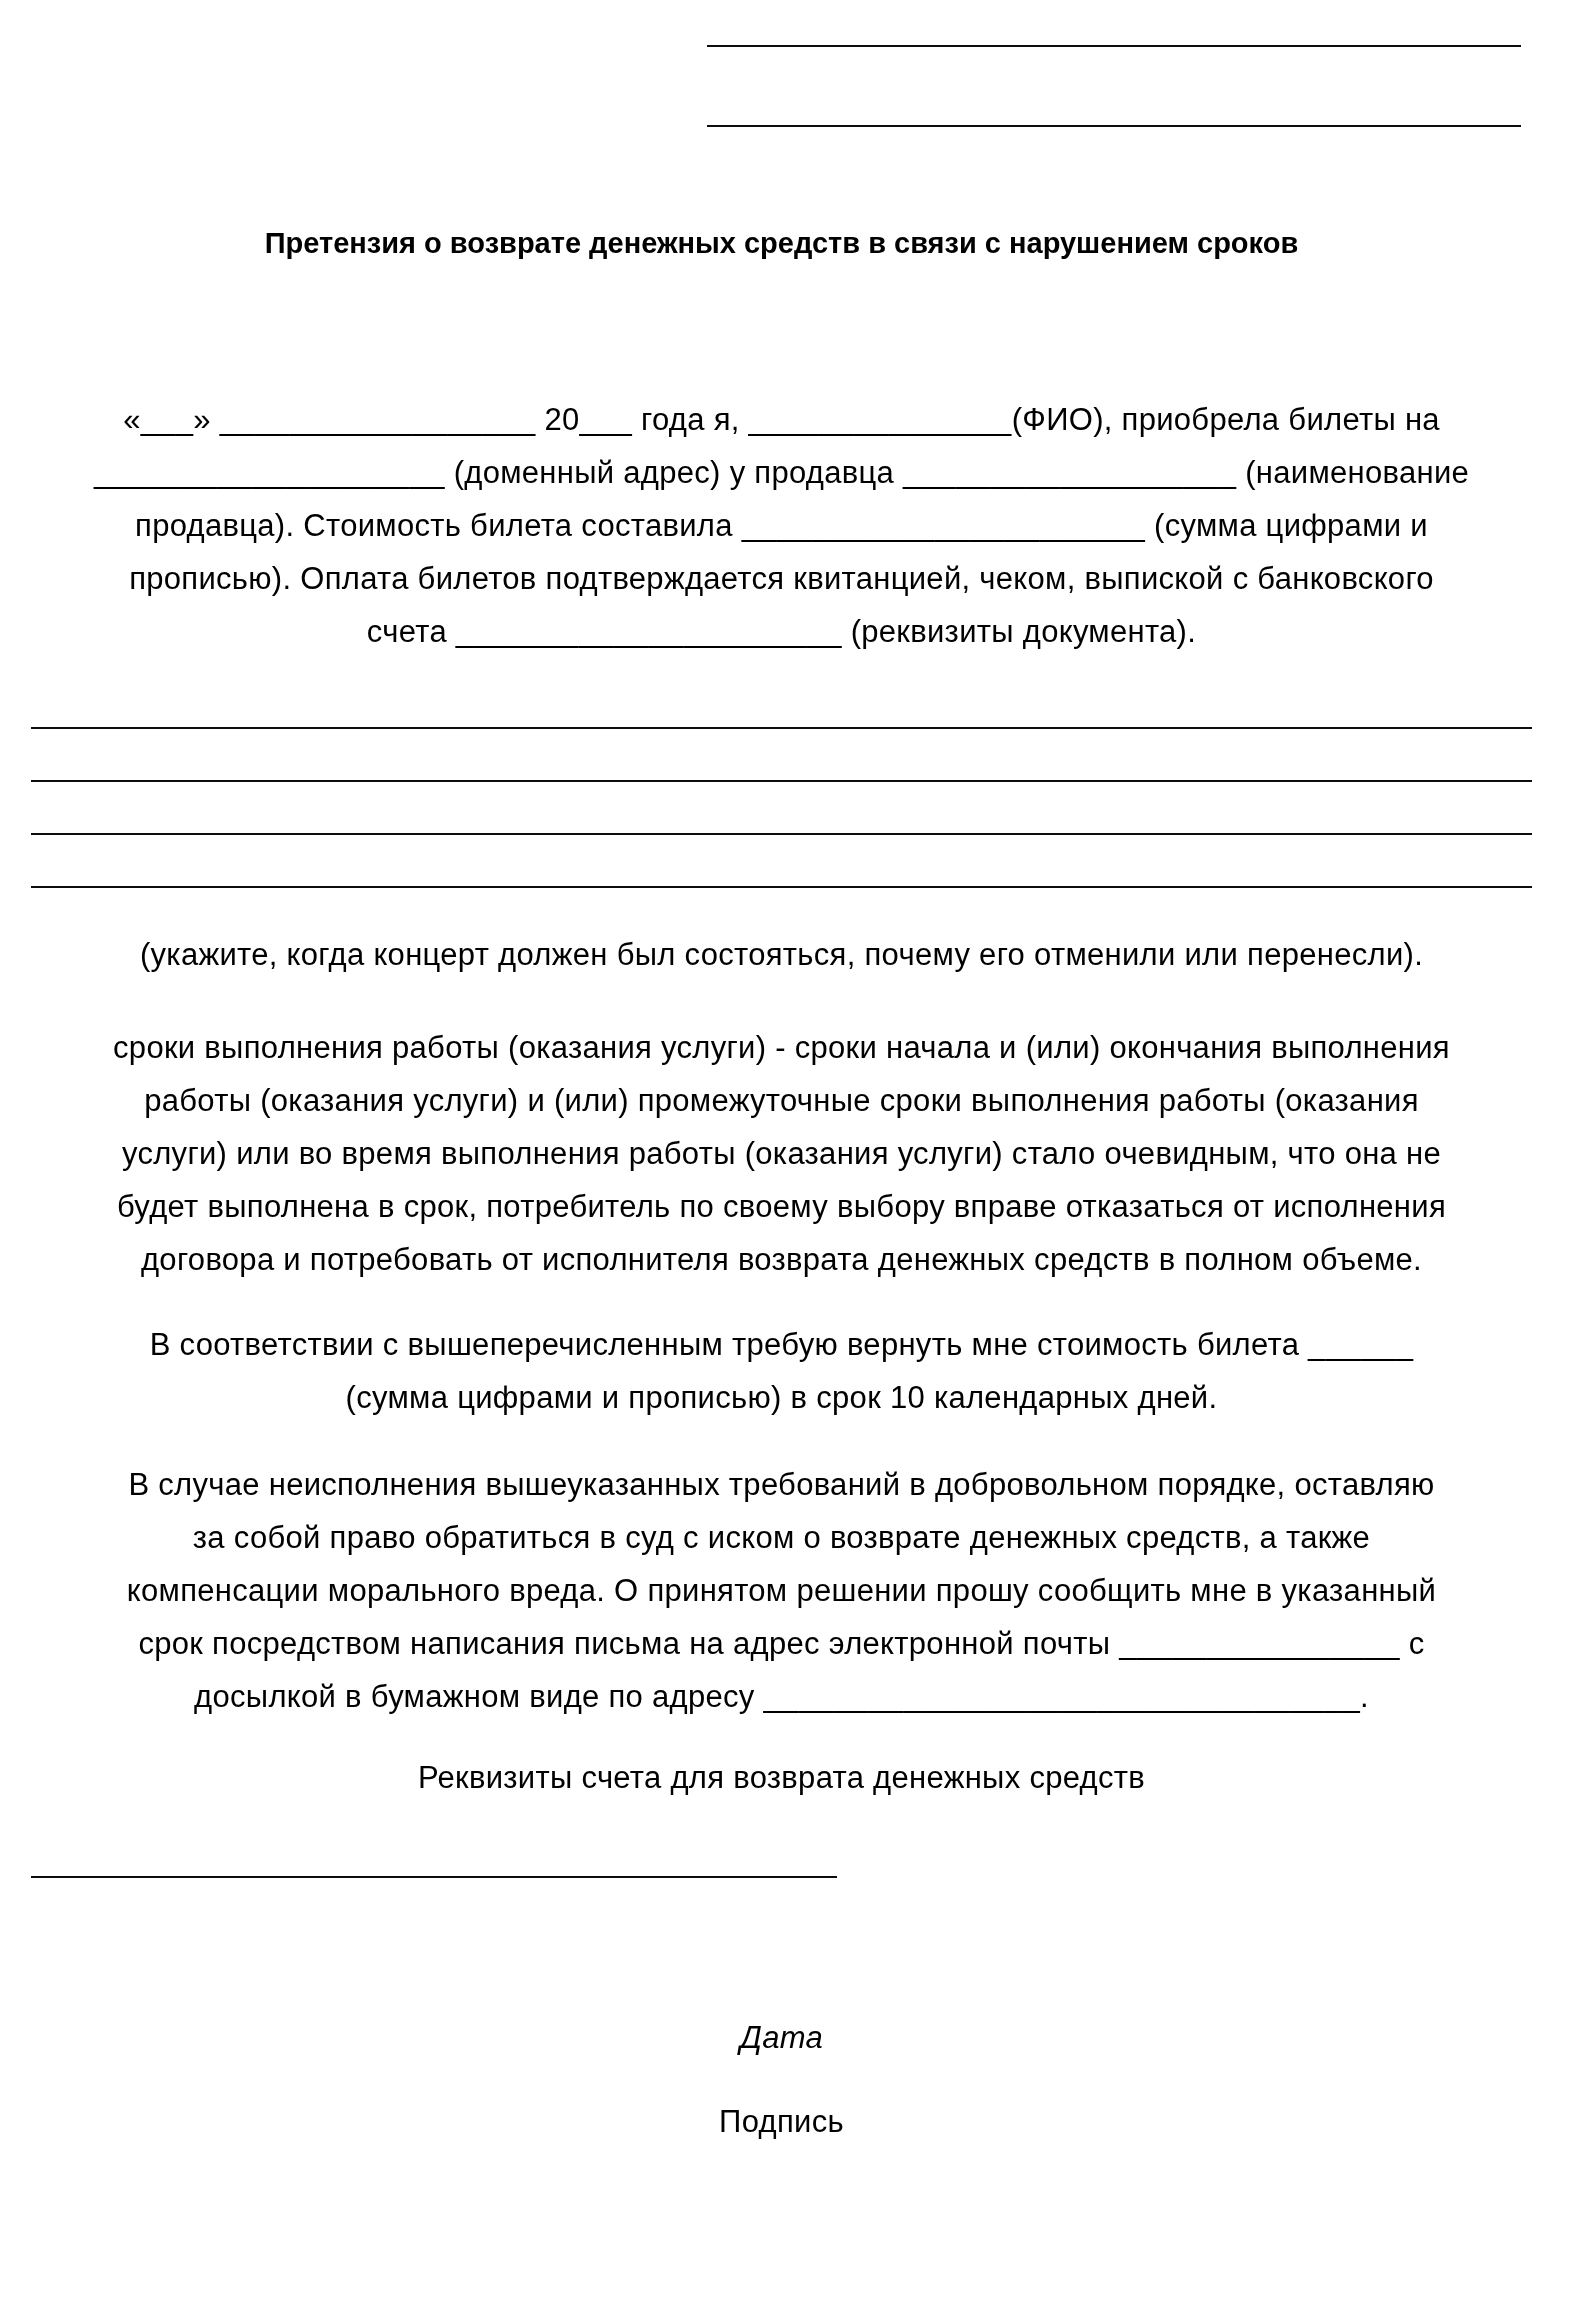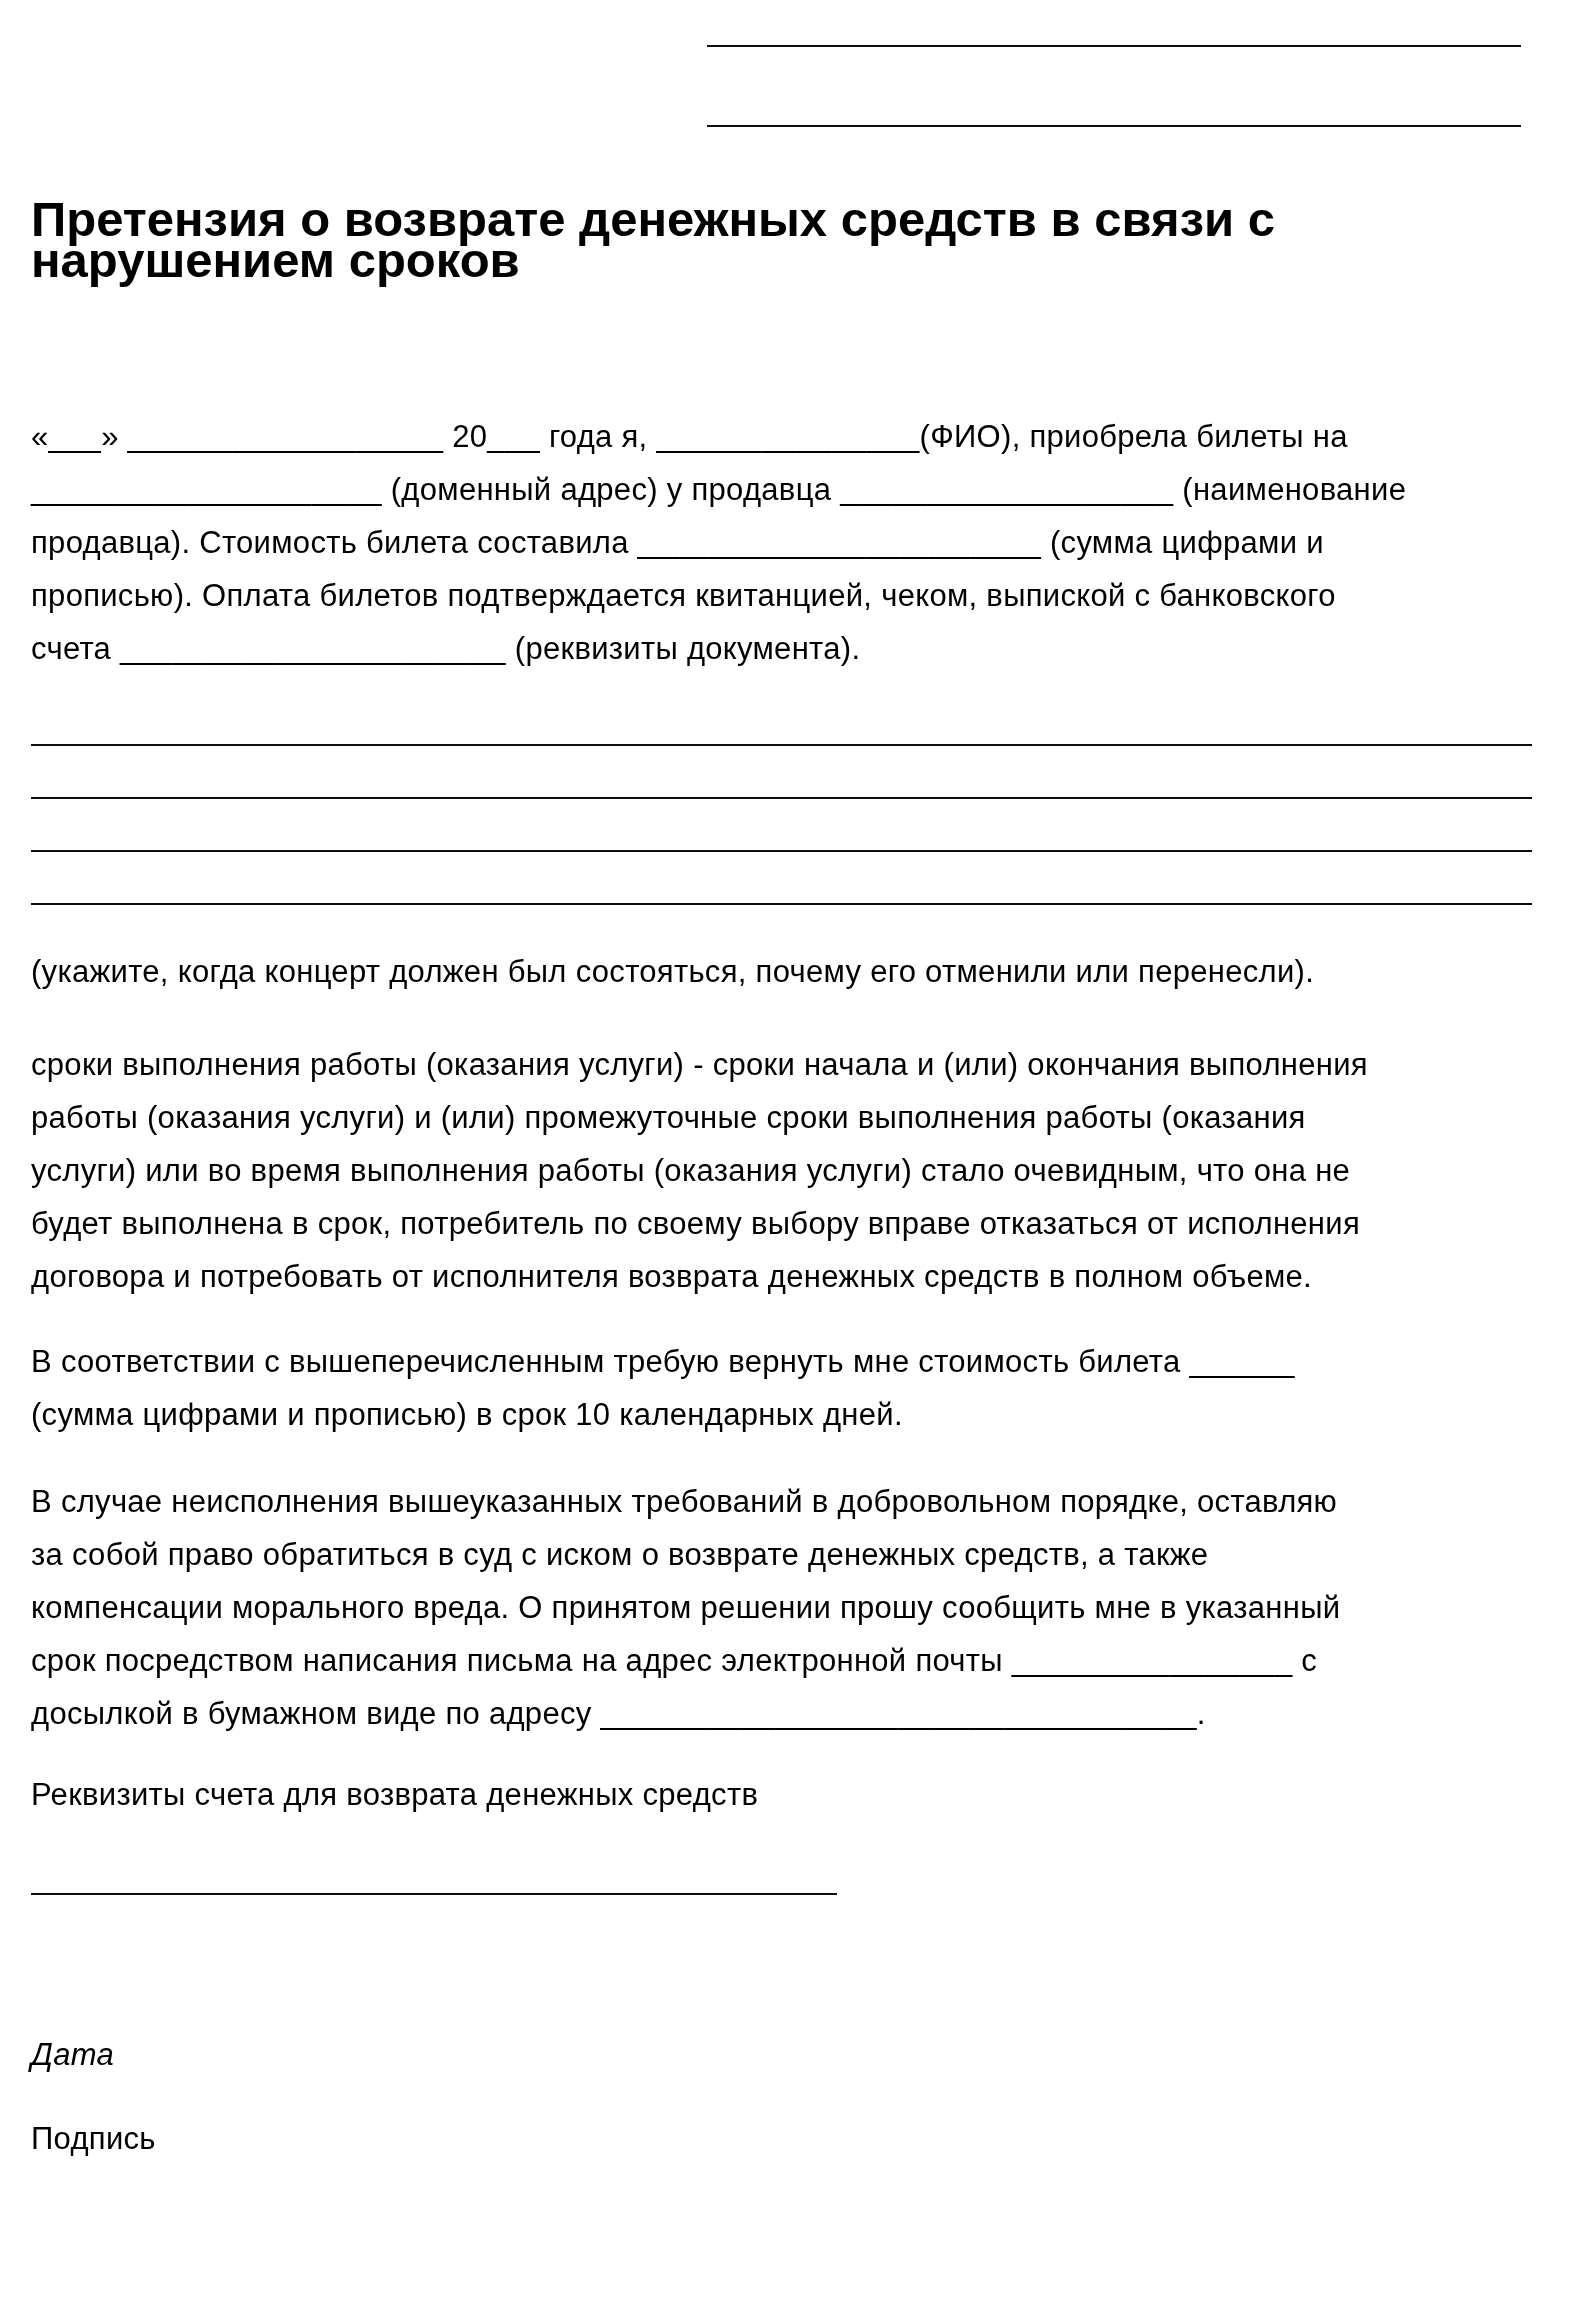--- a/index.html
+++ b/index.html
@@ -9,35 +9,35 @@
     box-sizing: border-box;
     padding: 0 42px 0 31px;
     overflow: hidden;
     background: #ffffff;
     color: #000000;
     font-family: "Liberation Sans", "DejaVu Sans", sans-serif;
     font-size: 31px;
     line-height: 53px;
     letter-spacing: 0.3px;
   }
-  .line { white-space: pre; }
+  .line { white-space: pre; text-align: center; }
   .rule { height: 0; border-bottom: 2.8px solid #0d0d0d; }
   .top-rule {
     width: 814px;
     margin-left: auto;
     margin-right: 11.2px;
   }
   .top-rule-1 { margin-top: 45px; }
   .top-rule-2 { margin-top: 78px; }
   .title {
-    margin: 72px 0 0 0;
-    font-size: 49px;
+    margin: 96px 0 0 0;
+    font-size: 29px;
     line-height: 41px;
     font-weight: 700;
-    text-align: left;
+    text-align: center;
     letter-spacing: 0;
   }
   .p-intro  { margin-top: 129px; }
   .fills    { margin-top: 18px; }
   .full-rule {
     width: 100%;
     height: 53px;
     box-sizing: border-box;
     border-bottom: 2.8px solid #0d0d0d;
   }

